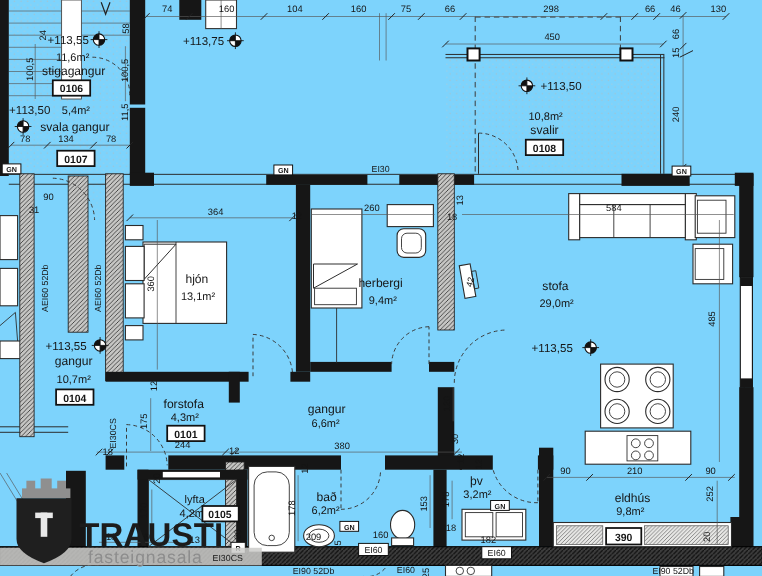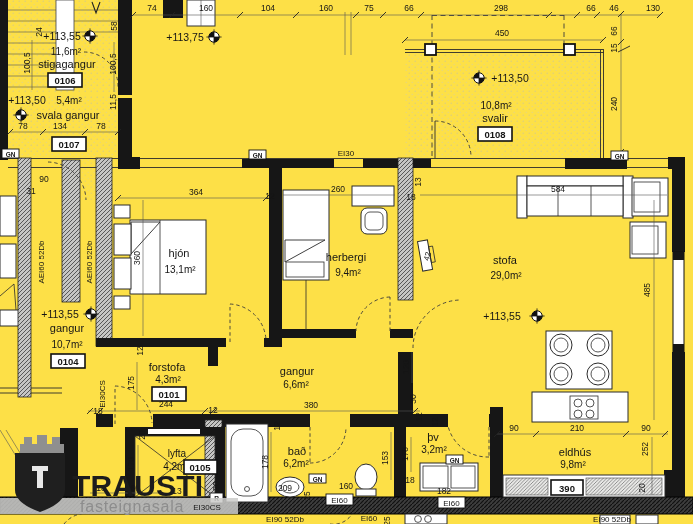--- a/index.html
+++ b/index.html
@@ -1,16 +1,16 @@
 <!DOCTYPE html>
 <html><head>
 <meta charset="utf-8">
 <style>
   html,body{margin:0;padding:0;background:#fff;}
-  #plan{position:relative;width:693px;height:524px;background:#fde047;overflow:hidden;
+  #plan{position:relative;width:693px;height:524px;background:#7dd3fc;overflow:hidden;
         font-family:"Liberation Sans",sans-serif;}
   svg text{font-family:"Liberation Sans",sans-serif;fill:#151515;}
   .dim{font-size:8.5px;}
   .dimS{font-size:8px;}
   .rname{font-size:11px;}
   .rarea{font-size:10px;}
   .relev{font-size:10.5px;}
   .wlbl{font-size:8px;}
   .gn{font-size:6.5px;font-weight:bold;}
   .numbox rect{fill:#fff;stroke:#111;stroke-width:1.6;}

